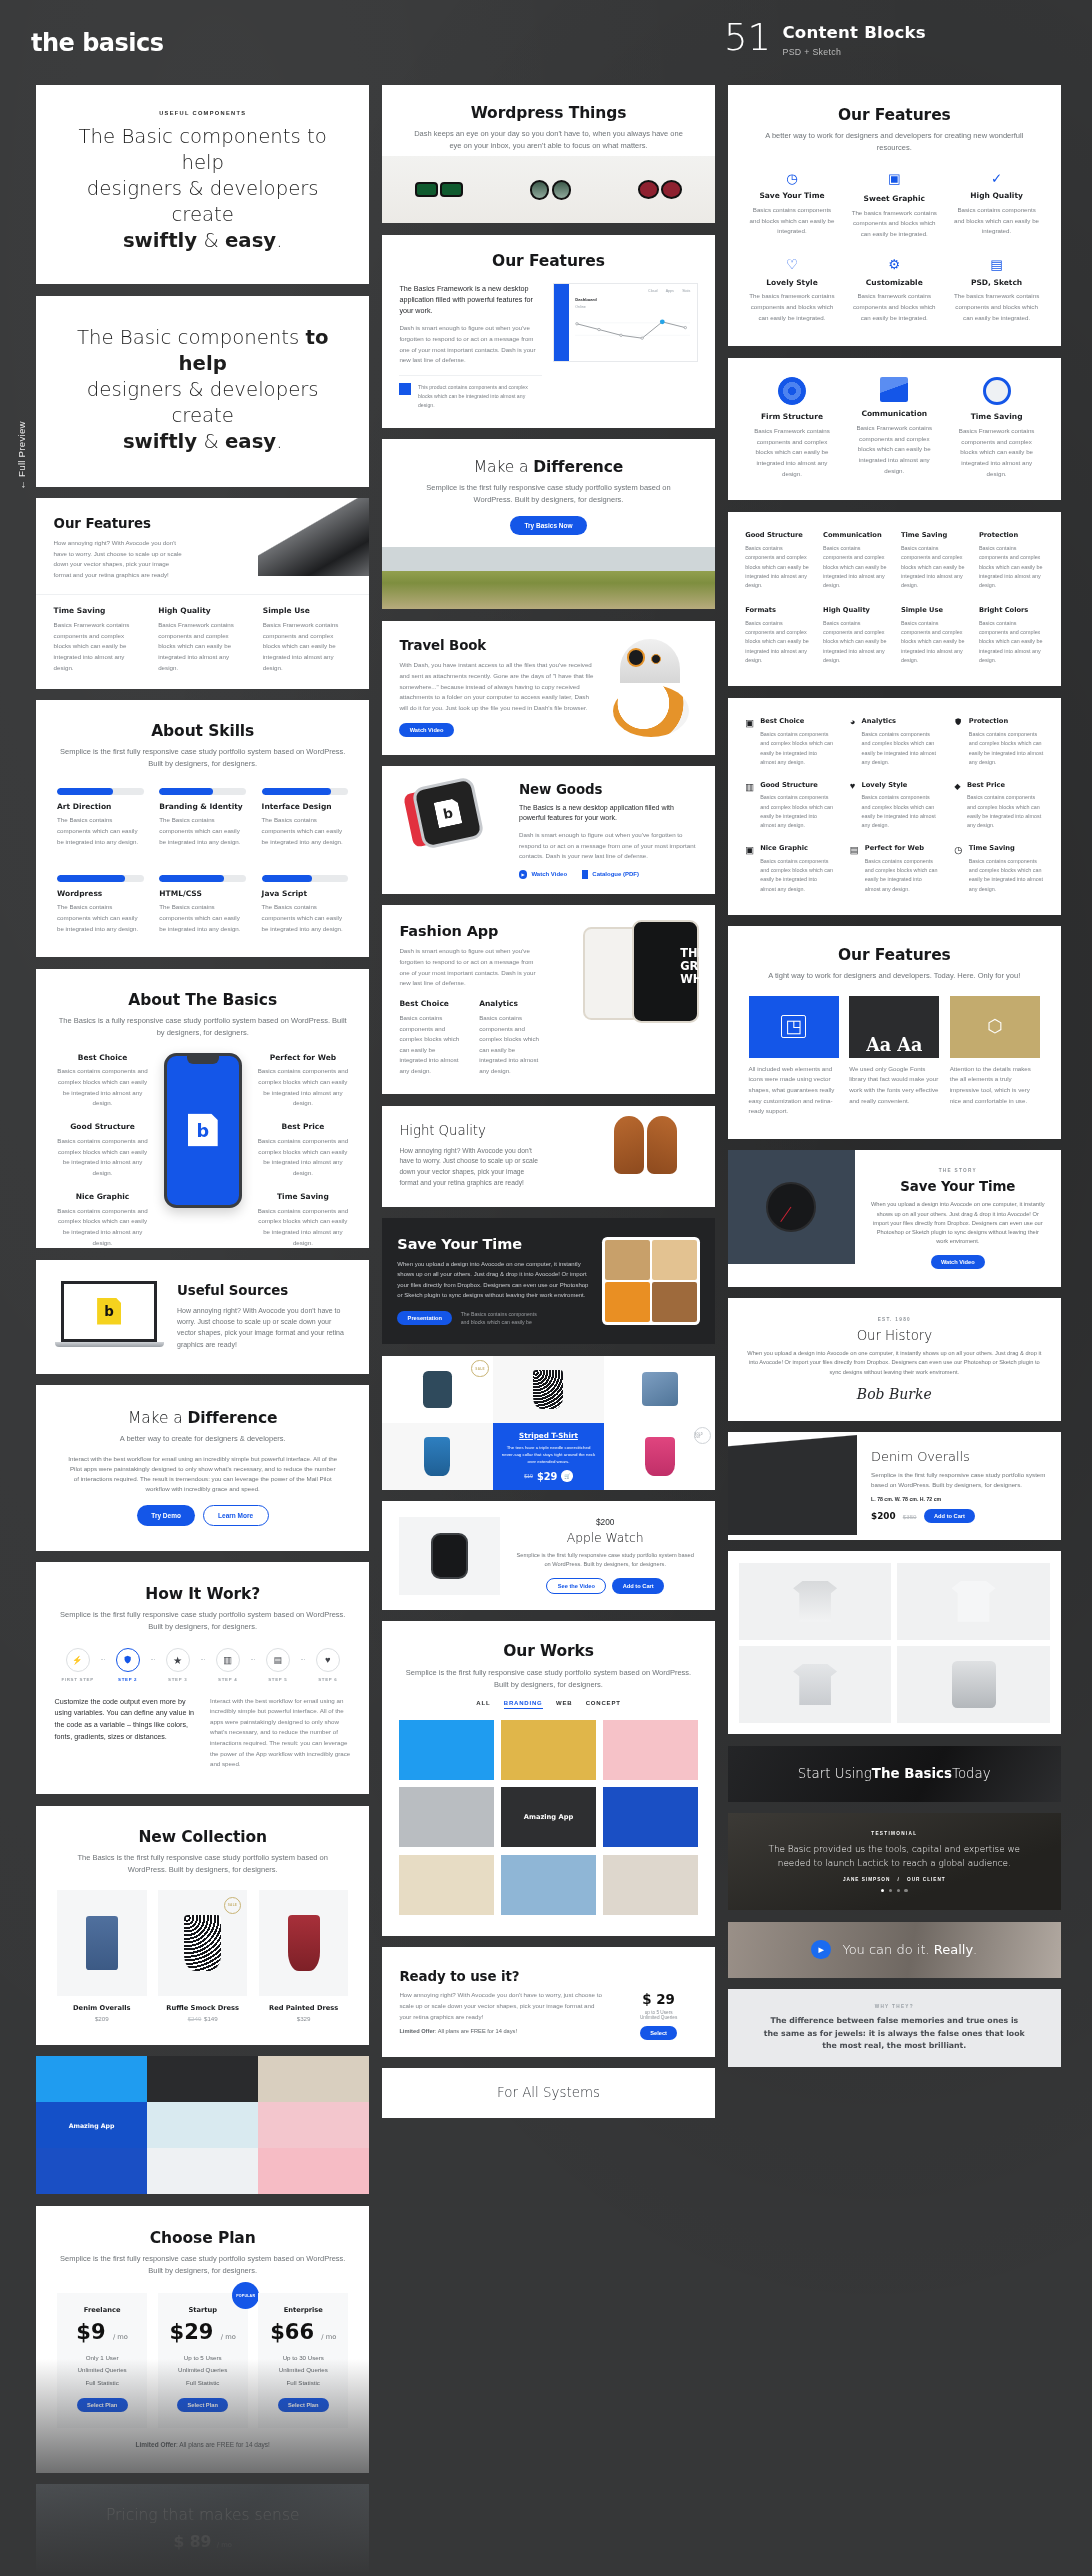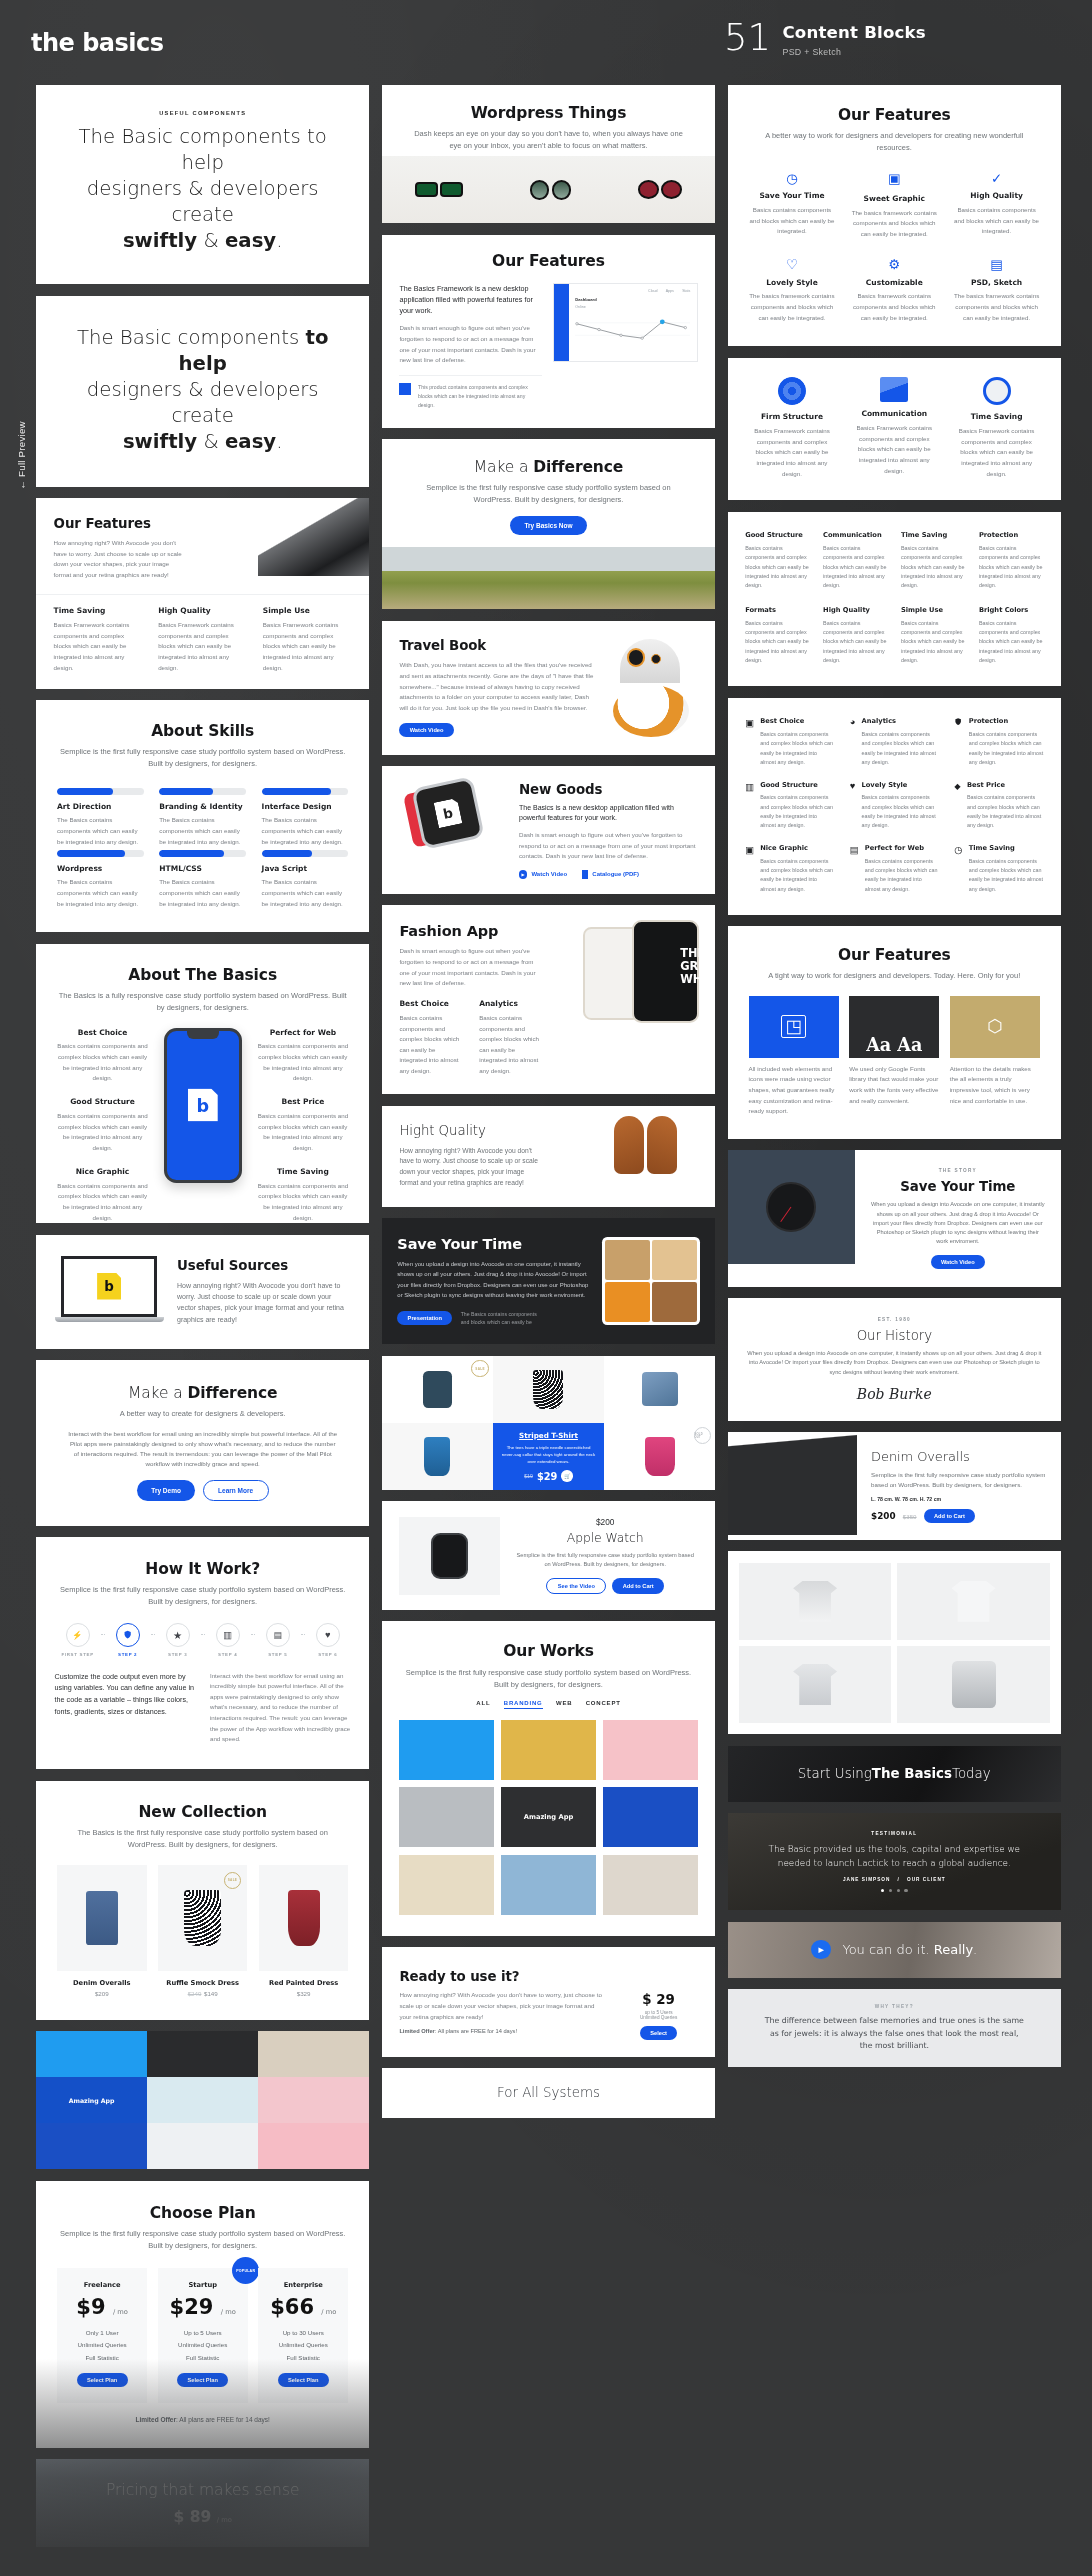--- a/index.html
+++ b/index.html
@@ -335,21 +335,21 @@
           <div>
             <div class="ft-title">Simple Use</div>
             <div class="body-sm">Basics Framework contains components and complex blocks which can easily be integrated into almost any design.</div>
           </div>
         </div>
       </div>
 
       <div class="block pad" style="padding:22px 21px 23px;">
         <h2 class="sec">About Skills</h2>
         <p class="sub">Semplice is the first fully responsive case study portfolio system based on WordPress. Built by designers, for designers.</p>
-        <div class="grid3" style="margin-top:17.6px;row-gap:3px;">
+        <div class="grid3" style="margin-top:17.6px;row-gap:28px;">
           <div>
             <div class="bar-track">
                 <div class="bar-fill" style="width:65%"></div>
               </div>
             <div class="ft-title">Art Direction</div>
             <div class="body-sm">The Basics contains components which can easily be integrated into any design.</div>
           </div>
           <div>
             <div class="bar-track">
                 <div class="bar-fill" style="width:62%"></div>
@@ -1137,21 +1137,21 @@
 
       <div class="block" style="height:56px;display:flex;align-items:center;justify-content:center;gap:11.4px;background:linear-gradient(100deg,#9a9088,#6f6862 55%,#b2a9a1);">
         <div class="play">▶</div>
         <div style="color:#fff;font-size:13px;font-weight:300;font-family:'DejaVu Sans',sans-serif;">
           <span>You can do it. </span><b>Really</b><span>.</span>
         </div>
       </div>
 
       <div class="block" style="height:78px;background:#e9eaec;display:flex;flex-direction:column;align-items:center;justify-content:center;padding:0 36px;gap:6.2px;">
         <div class="tiny-caps" style="color:#9aa0a6;">WHY THEY?</div>
-        <div style="font-size:7.8px;color:#4a4e53;text-align:center;line-height:1.55;font-weight:400;font-family:'DejaVu Sans',sans-serif;">The difference between false memories and true ones is the same as for jewels: it is always the false ones that look the most real, the most brilliant.</div>
+        <div style="font-size:7.8px;color:#4a4e53;text-align:center;line-height:1.55;font-weight:700;font-family:'DejaVu Sans',sans-serif;">The difference between false memories and true ones is the same as for jewels: it is always the false ones that look the most real, the most brilliant.</div>
       </div>
 
     </div>
 
   </div>
 
   <div class="fade-bottom"></div>
 </div>
 
 

